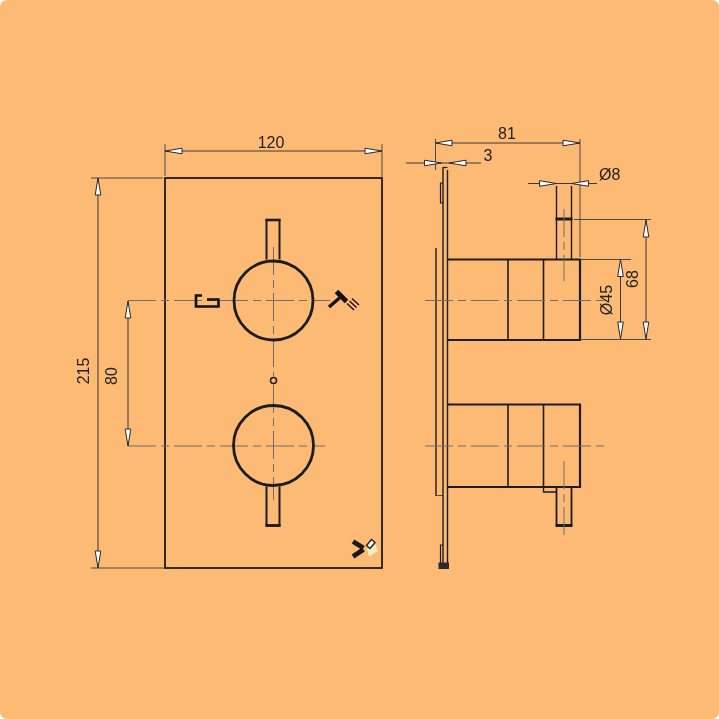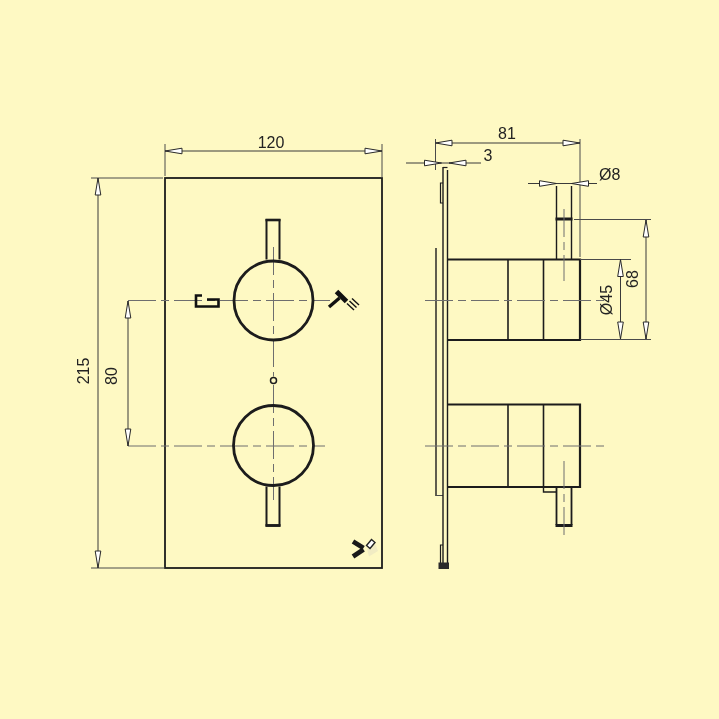--- a/index.html
+++ b/index.html
@@ -1,17 +1,17 @@
 <!DOCTYPE html>
 <html><head>
 <meta charset="utf-8">
 <style>
   html,body{margin:0;padding:0;background:#ffffff;}
-  .stage{position:relative;width:719px;height:719px;background:#fef9c3;overflow:hidden;
-         font-family:"Liberation Sans",sans-serif;}
+  .stage{position:relative;width:719px;height:719px;background:#fdba74;overflow:hidden;
+         font-family:"Liberation Sans",sans-serif;border-radius:7px;}
   svg{position:absolute;inset:0;display:block;}
   text{fill:#232323;font-family:"Liberation Sans",sans-serif;font-size:16px;}
   .obj{stroke:#1c1c1c;fill:none;}
   .dim{stroke:#3a3a3a;stroke-width:1;fill:none;}
   .ext{stroke:#4a4a4a;stroke-width:1;fill:none;}
   .cl{stroke:#6e6e6e;stroke-width:1;fill:none;stroke-dasharray:28 5 8 5;}
   .arr{fill:#ffffff;stroke:#2a2a2a;stroke-width:1;}
 </style>
 </head>
 <body>

